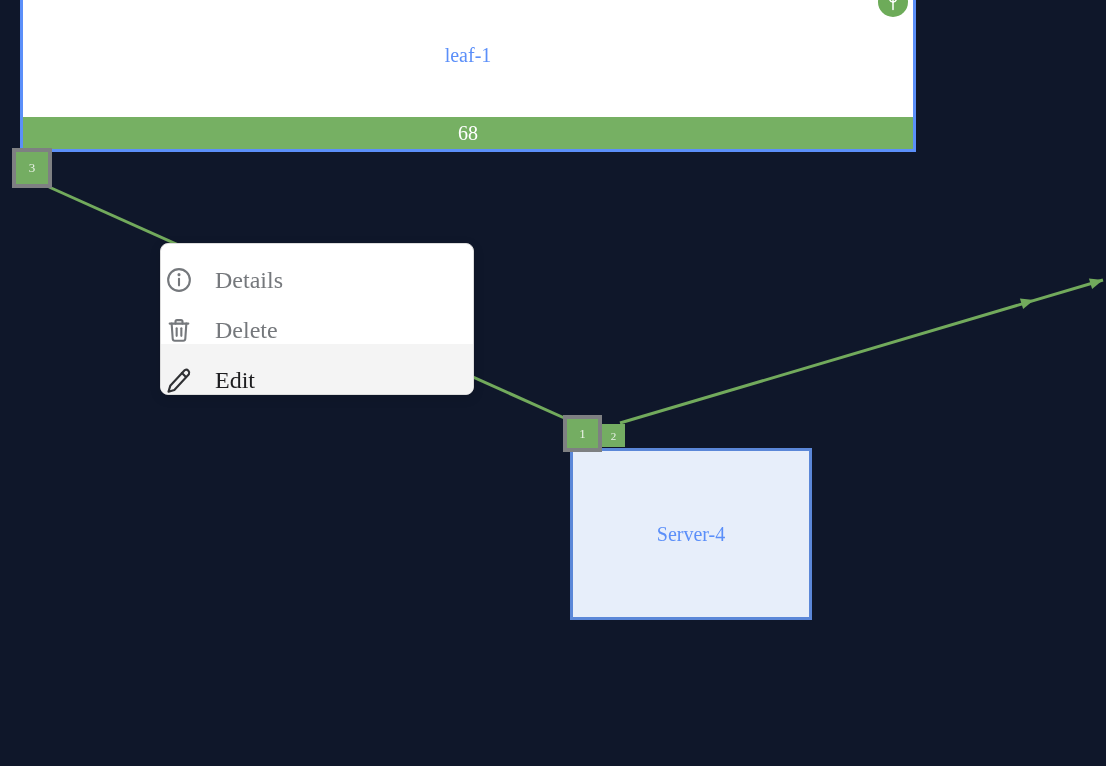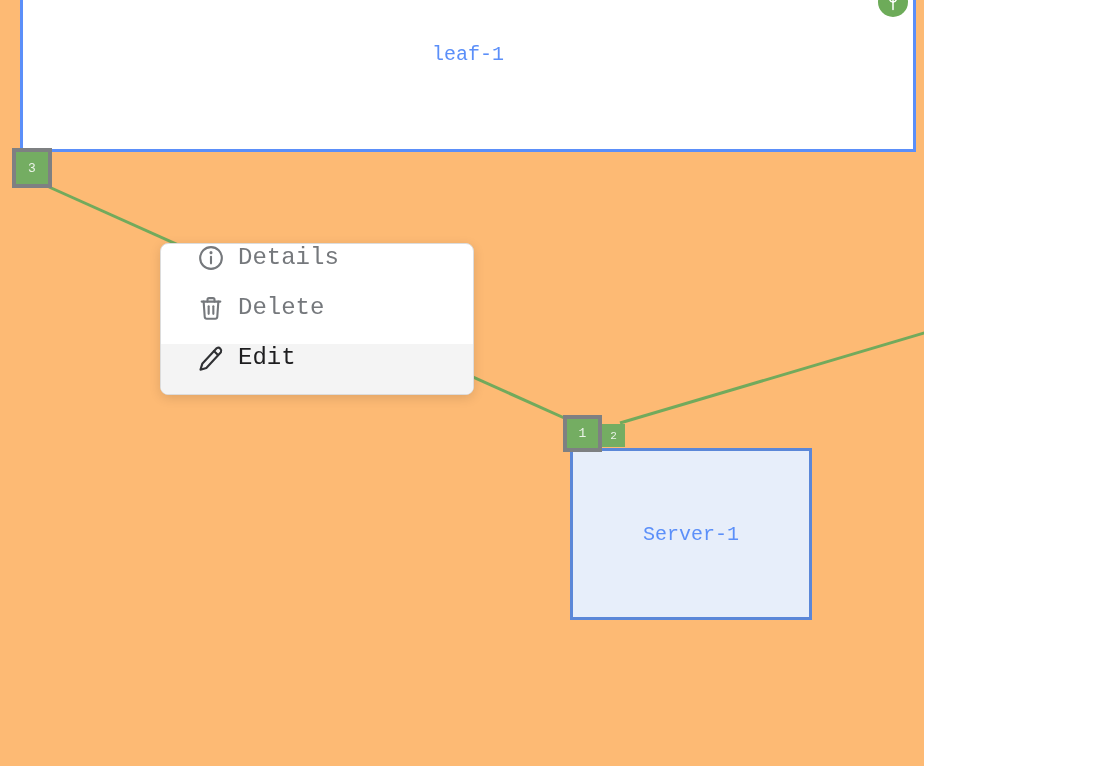--- a/index.html
+++ b/index.html
@@ -1,18 +1,18 @@
 <!DOCTYPE html>
 <html><head>
 <meta charset="utf-8">
 <style>
   html,body{margin:0;padding:0;background:#fff;}
   .canvas{
-    position:relative;width:924px;height:766px;overflow:hidden;background:#fdba74;
-    font-family:Liberation Mono, monospace;
+    position:relative;width:1106px;height:766px;overflow:hidden;background:#0f172a;
+    font-family:Liberation Serif, serif;
   }
   
   .node{position:absolute;box-sizing:border-box;}
   .node-leaf{
     left:20px;top:-122px;width:896px;height:274px;
     border:3px solid #5b8ff9;background:#ffffff;z-index:1;
   }
   .node-leaf .node-label{
     position:absolute;top:162px;left:0;right:0;text-align:center;
     color:#5b8ff9;font-size:20px;line-height:24px;
@@ -44,35 +44,36 @@
   .port-3{left:16px;top:152px;width:32px;height:32px;}
   .port-1{left:567px;top:419px;width:31px;height:29px;}
   .port-2{left:602px;top:424px;width:23px;height:23px;font-size:11px;}
   
   .menu{
     position:absolute;left:160px;top:243px;width:312px;z-index:5;
     background:#ffffff;border:1px solid #dcdcdc;border-radius:8px;
     box-shadow:0 3px 12px rgba(0,0,0,0.12);overflow:hidden;
   }
   .menu-item{
-    height:50px;display:flex;align-items:flex-start;gap:13px;
-    padding-left:36px;color:#75787c;font-size:24px;cursor:pointer;
+    height:50px;display:flex;align-items:flex-end;gap:22px;
+    padding-left:4px;color:#75787c;font-size:24px;cursor:pointer;
   }
   .menu-item.active{background:#f4f4f4;color:#1d1d1f;}
   .menu-item .mi{width:28px;height:28px;flex:0 0 28px;display:flex;align-items:center;justify-content:center;}
   .menu-item svg{stroke:currentColor;fill:none;stroke-width:1.8;stroke-linecap:round;stroke-linejoin:round;}
   .menu-item.active svg{stroke:#303134;}
 </style>
 </head>
 <body>
 
 <div class="canvas">
 
   <div class="node node-leaf">
     <div class="node-label">leaf-1</div>
+    <div class="util-bar">68</div>
     <div class="status-icon">
       <svg width="20" height="20" viewBox="0 0 24 24" stroke="#ffffff" fill="none" stroke-width="1.8" stroke-linecap="round">
         <path d="M12 3v18"></path>
         <path d="M12 12C8.5 12 7.5 9 7.5 5.5"></path>
         <path d="M12 12c3.5 0 4.5-3 4.5-6.5"></path>
       </svg>
     </div>
   </div>
 
   <svg class="links" width="1106" height="766">
@@ -80,21 +81,21 @@
     <line x1="620" y1="423" x2="1103" y2="280" stroke="#72aa5c" stroke-width="3"></line>
     <polygon points="1034,300 1023.1,309 1019.9,298.4" fill="#72aa5c"></polygon>
     <polygon points="1103,280 1092.1,289 1088.9,278.4" fill="#72aa5c"></polygon>
   </svg>
 
   <div class="port port-3 selected">3</div>
   <div class="port port-1 selected">1</div>
   <div class="port port-2">2</div>
 
   <div class="node node-server">
-    <div class="node-label">Server-1</div>
+    <div class="node-label">Server-4</div>
   </div>
 
   <div class="menu">
     <div class="menu-item">
       <span class="mi">
         <svg width="28" height="28" viewBox="0 0 24 24">
           <circle cx="12" cy="12" r="9.3"></circle>
           <line x1="12" y1="11" x2="12" y2="16.6"></line>
           <line x1="12" y1="7.4" x2="12" y2="7.5" stroke-width="2.6"></line>
         </svg>

